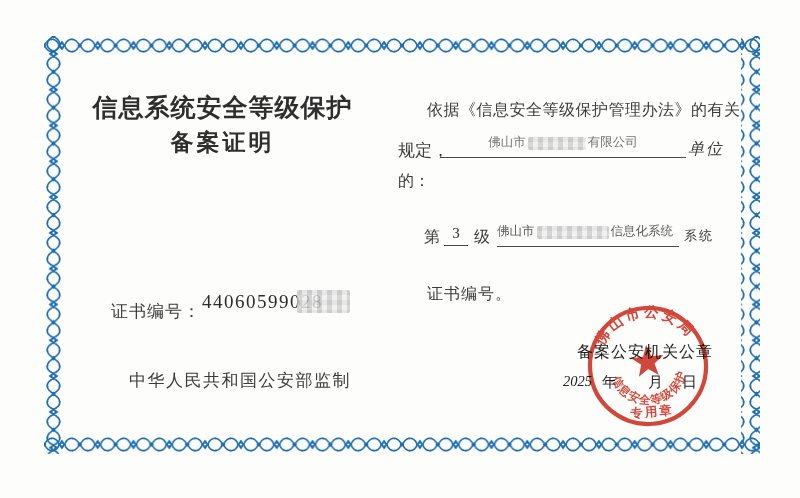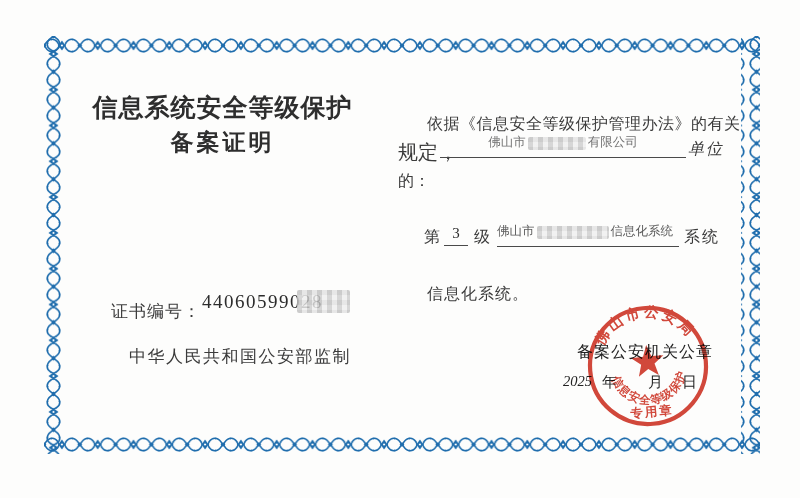--- a/index.html
+++ b/index.html
@@ -23,44 +23,44 @@
   
   .title{
     position:absolute;left:65px;top:92px;width:315px;text-align:center;
     font-weight:bold;color:#2e2e2e;
   }
   .title .t1{font-size:25px;letter-spacing:1px;line-height:32px;}
   .title .t2{font-size:23px;letter-spacing:3px;line-height:30px;margin-top:4px;}
   .certno-label{position:absolute;left:111px;top:300px;font-size:17px;letter-spacing:1px;}
   .certno-value{position:absolute;left:202px;top:291px;font-size:19px;letter-spacing:1.5px;color:#2c2c2c;}
   .certno-blur{position:absolute;left:297px;top:290px;width:53px;height:23px;}
-  .issuer{position:absolute;left:129px;top:345px;font-size:17px;letter-spacing:1.5px;}
+  .issuer{position:absolute;left:129px;top:369px;font-size:17px;letter-spacing:1.5px;}
   
-  .clause1{position:absolute;left:427px;top:114px;font-size:16px;letter-spacing:0.5px;}
-  .clause2-prefix{position:absolute;left:398px;top:139px;font-size:20px;}
+  .clause1{position:absolute;left:427px;top:100px;font-size:16px;letter-spacing:0.5px;}
+  .clause2-prefix{position:absolute;left:398px;top:139px;font-size:17px;}
   .unit-line{
     position:absolute;left:440px;top:131px;width:246px;height:26px;
     border-bottom:1.5px solid #4a4a4a;text-align:center;
     font-size:12.5px;color:#737373;line-height:22px;white-space:nowrap;
   }
   .clause2-suffix{position:absolute;left:688px;top:139px;font-size:16px;letter-spacing:2px;font-style:italic;}
   .clause3{position:absolute;left:398px;top:171px;font-size:16px;}
   .grade-prefix{position:absolute;left:424px;top:227px;font-size:16px;}
   .grade-box{
     position:absolute;left:444px;top:222px;width:24px;height:23px;
     border-bottom:1.5px solid #4a4a4a;text-align:center;
     font-size:15px;color:#2c2c2c;line-height:22px;
   }
   .grade-mid{position:absolute;left:474px;top:227px;font-size:16px;}
   .system-line{
     position:absolute;left:497px;top:219px;width:182px;height:27px;
     border-bottom:1.5px solid #4a4a4a;text-align:left;
     font-size:12.5px;color:#5a5a5a;line-height:24px;white-space:nowrap;
   }
-  .grade-suffix{position:absolute;left:684px;top:227px;font-size:16px;letter-spacing:2px;}
+  .grade-suffix{position:absolute;left:684px;top:227px;font-size:13px;letter-spacing:2px;}
   .conclusion{position:absolute;left:427px;top:284px;font-size:16px;letter-spacing:1px;}
   
   .seal-caption{position:absolute;left:577px;top:342px;font-size:16px;letter-spacing:1px;color:#222;}
   .date-row{position:absolute;left:563px;top:373px;height:20px;font-size:15px;color:#222;}
   .date-row span{position:absolute;top:0;}
   .d-year-val{left:0;top:3px;font-size:14.5px;font-style:italic;}
   .d-year{left:39px;}
   .d-month{left:85px;}
   .d-day{left:119px;}
   .seal{
@@ -140,21 +140,21 @@
   <div class="clause3">的：</div>
 
   <div class="grade-prefix">第</div>
   <div class="grade-box">3</div>
   <div class="grade-mid">级</div>
   <div class="system-line">
     <span>佛山市</span><span class="mosaic mosaic-inline m-system"></span><span>信息化系统</span>
   </div>
   <div class="grade-suffix">系统</div>
 
-  <div class="conclusion">信息化系统。</div>
+  <div class="conclusion">证书编号。</div>
 
   <div class="seal-caption">备案公安机关公章</div>
   <div class="date-row">
     <span class="d-year-val">2025</span>
     <span class="d-year">年</span>
     <span class="d-month">月</span>
     <span class="d-day">日</span>
   </div>
 
   <svg class="seal" viewBox="0 0 126 126">

